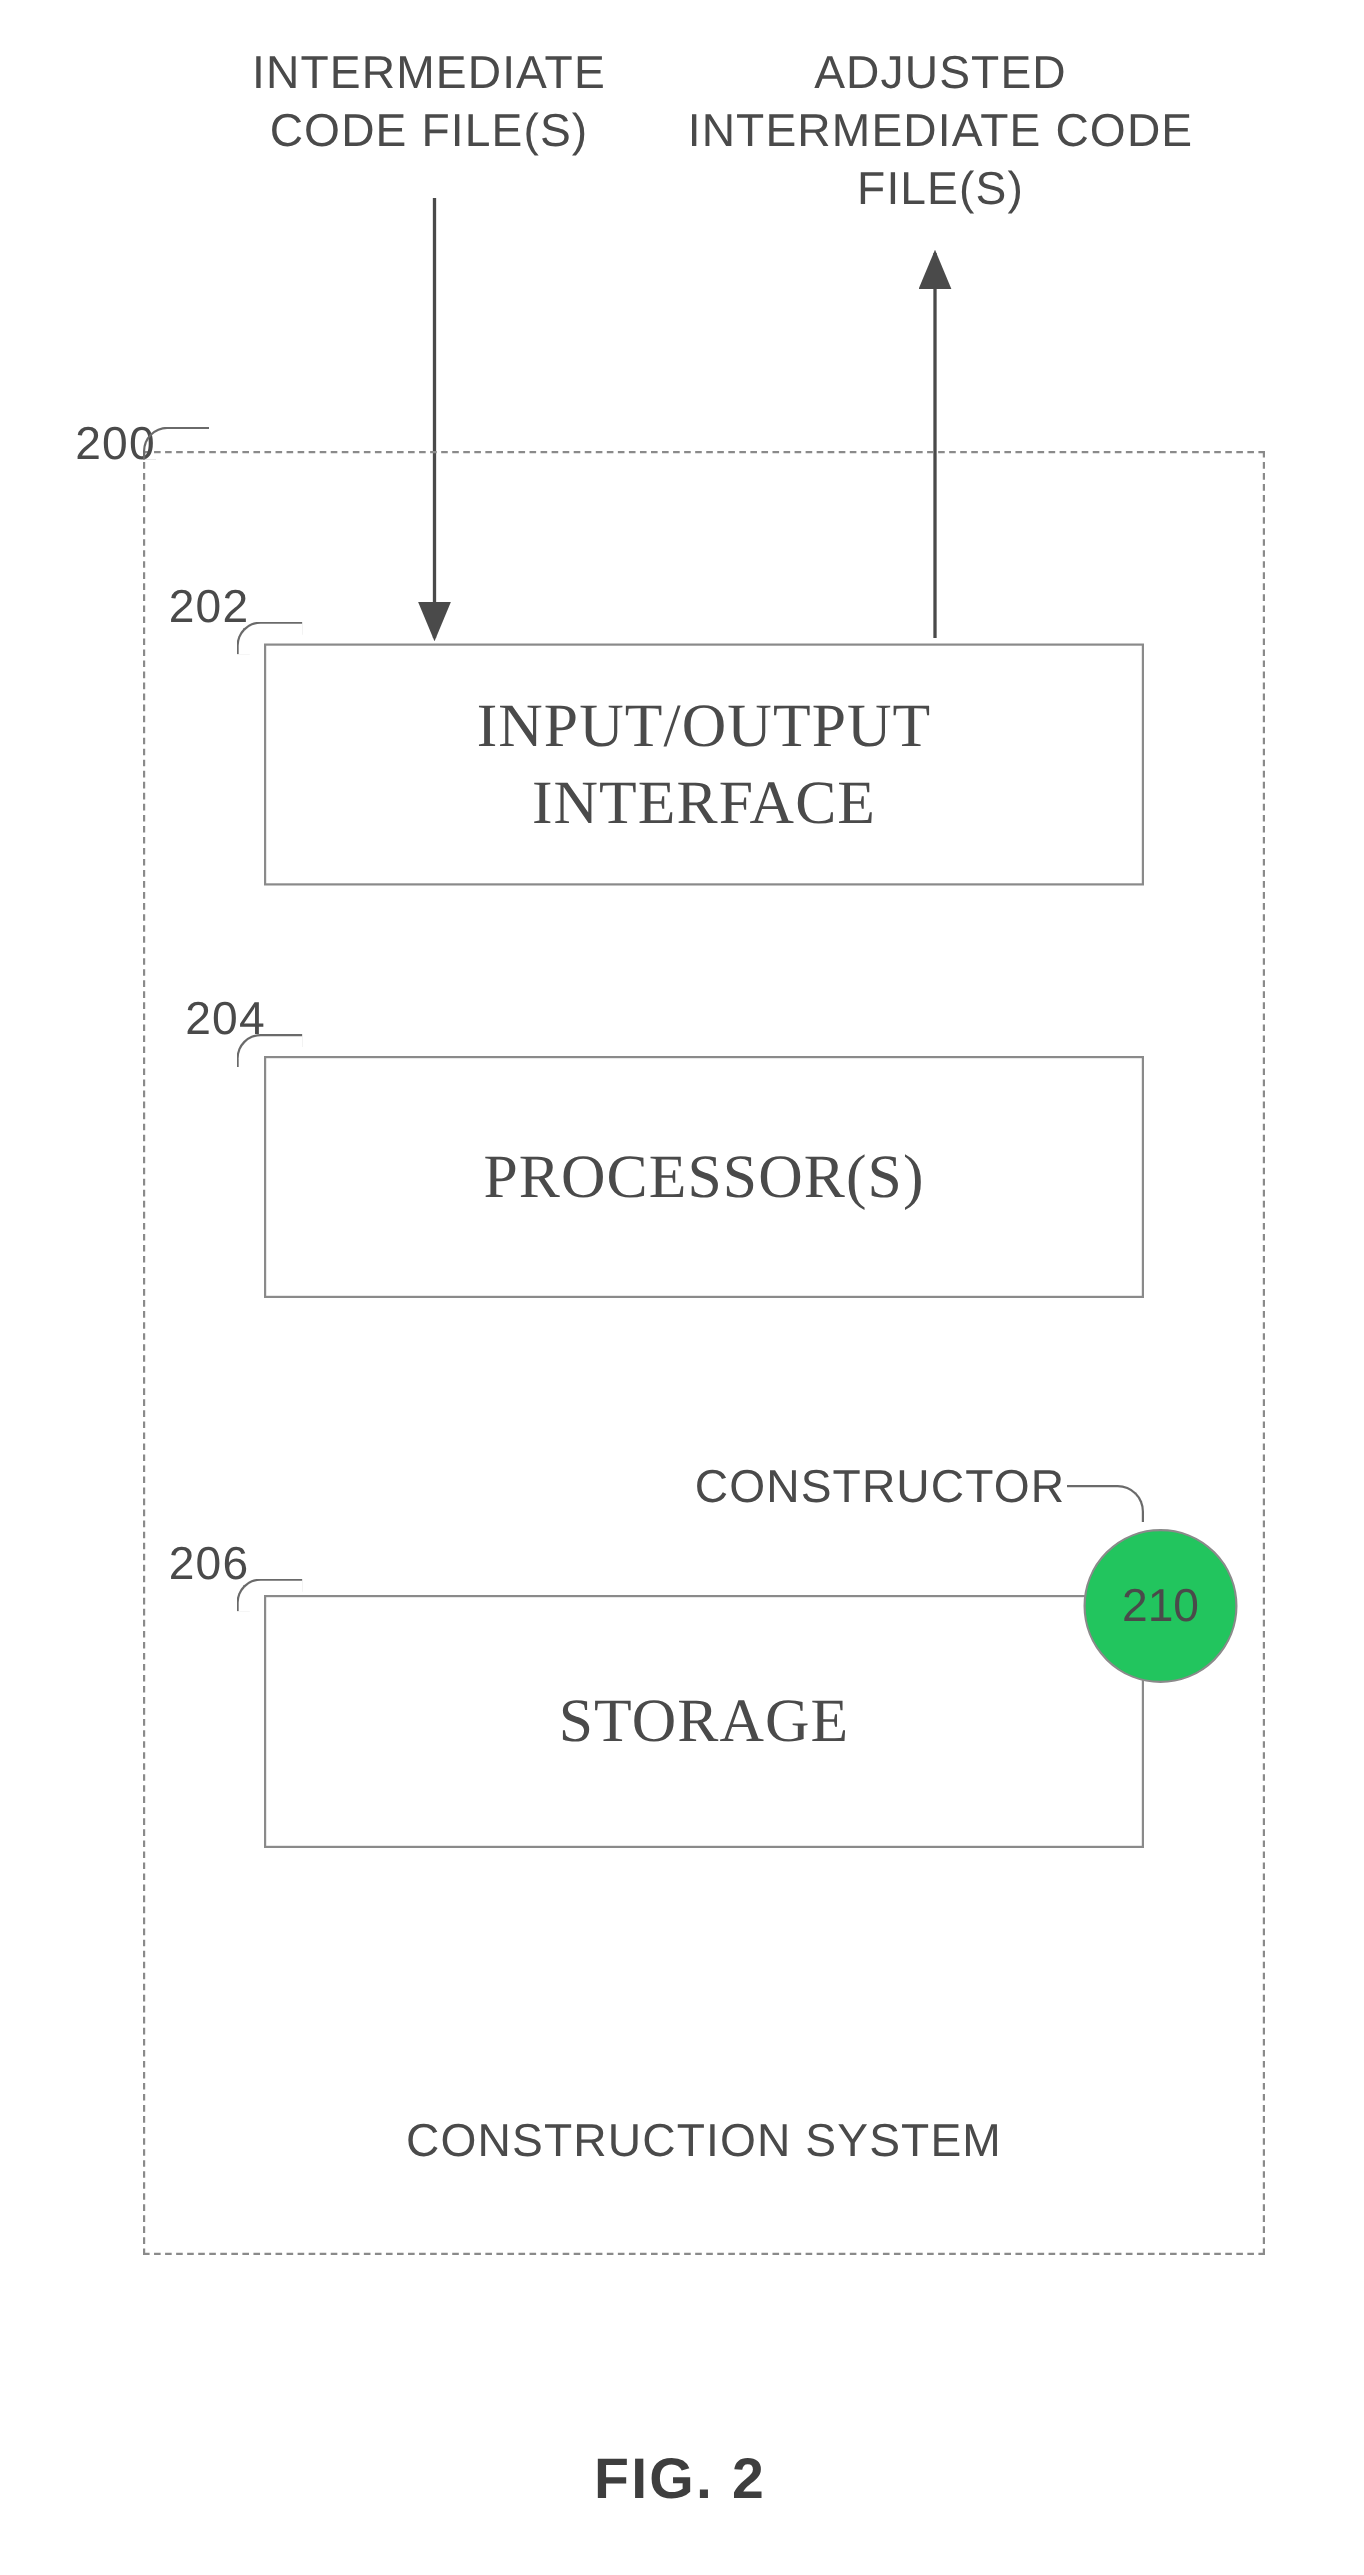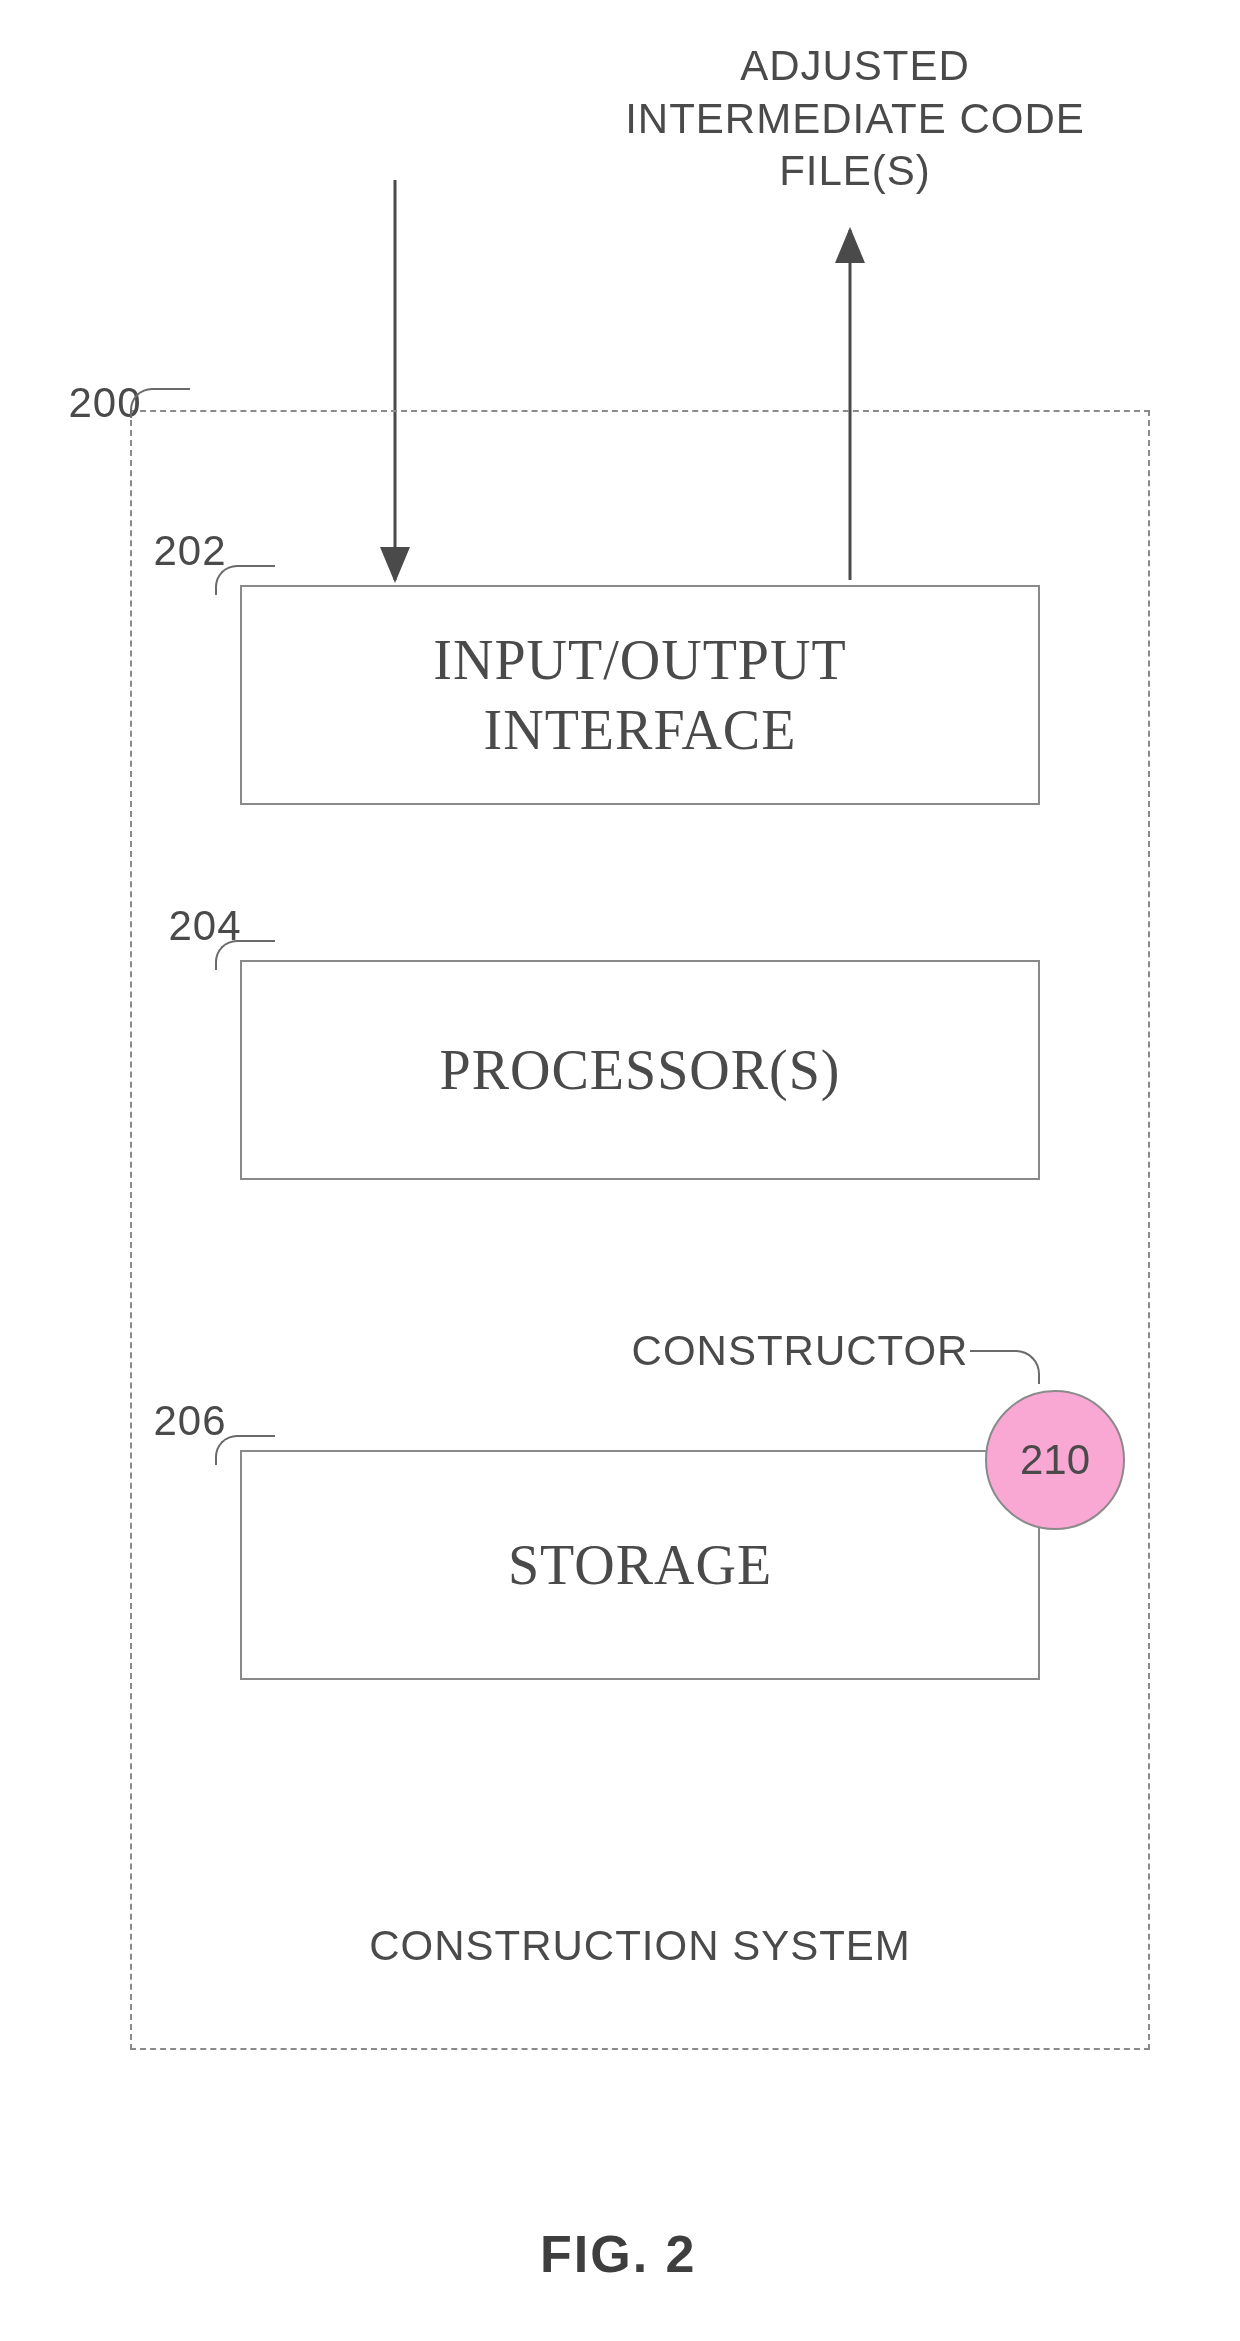--- a/index.html
+++ b/index.html
@@ -40,21 +40,21 @@
     text-align: center;
     font-size: 56px;
     line-height: 1.25;
     letter-spacing: 1px;
     font-family: Liberation Serif, serif;
   }
   .circle {
     position: absolute;
     border: 2px solid #8a8a8a;
     border-radius: 50%;
-    background: #f9a8d4;
+    background: #22c55e;
     display: flex;
     align-items: center;
     justify-content: center;
     font-size: 42px;
   }
   .fig-caption {
     position: absolute;
     font-size: 52px;
     font-weight: bold;
     letter-spacing: 2px;
@@ -77,20 +77,22 @@
     border-left: 2px solid #6a6a6a;
     border-top-left-radius: 24px;
   }
   svg { position: absolute; }
 </style>
 </head>
 <body>
 
 <div class="stage">
 
+  <div class="txt" style="left:170px; top:40px; width:440px; white-space:pre-line;">INTERMEDIATE
+CODE FILE(S)</div>
 
   <div class="txt" style="left:570px; top:40px; width:570px; white-space:pre-line;">ADJUSTED
 INTERMEDIATE CODE
 FILE(S)</div>
 
   <svg width="1240" height="2341" style="left:0; top:0;">
     <defs>
       <marker id="arrowhead" markerWidth="12" markerHeight="10" refX="11" refY="5" orient="auto">
         <polygon points="0 0, 12 5, 0 10" fill="#4a4a4a"></polygon>
       </marker>

